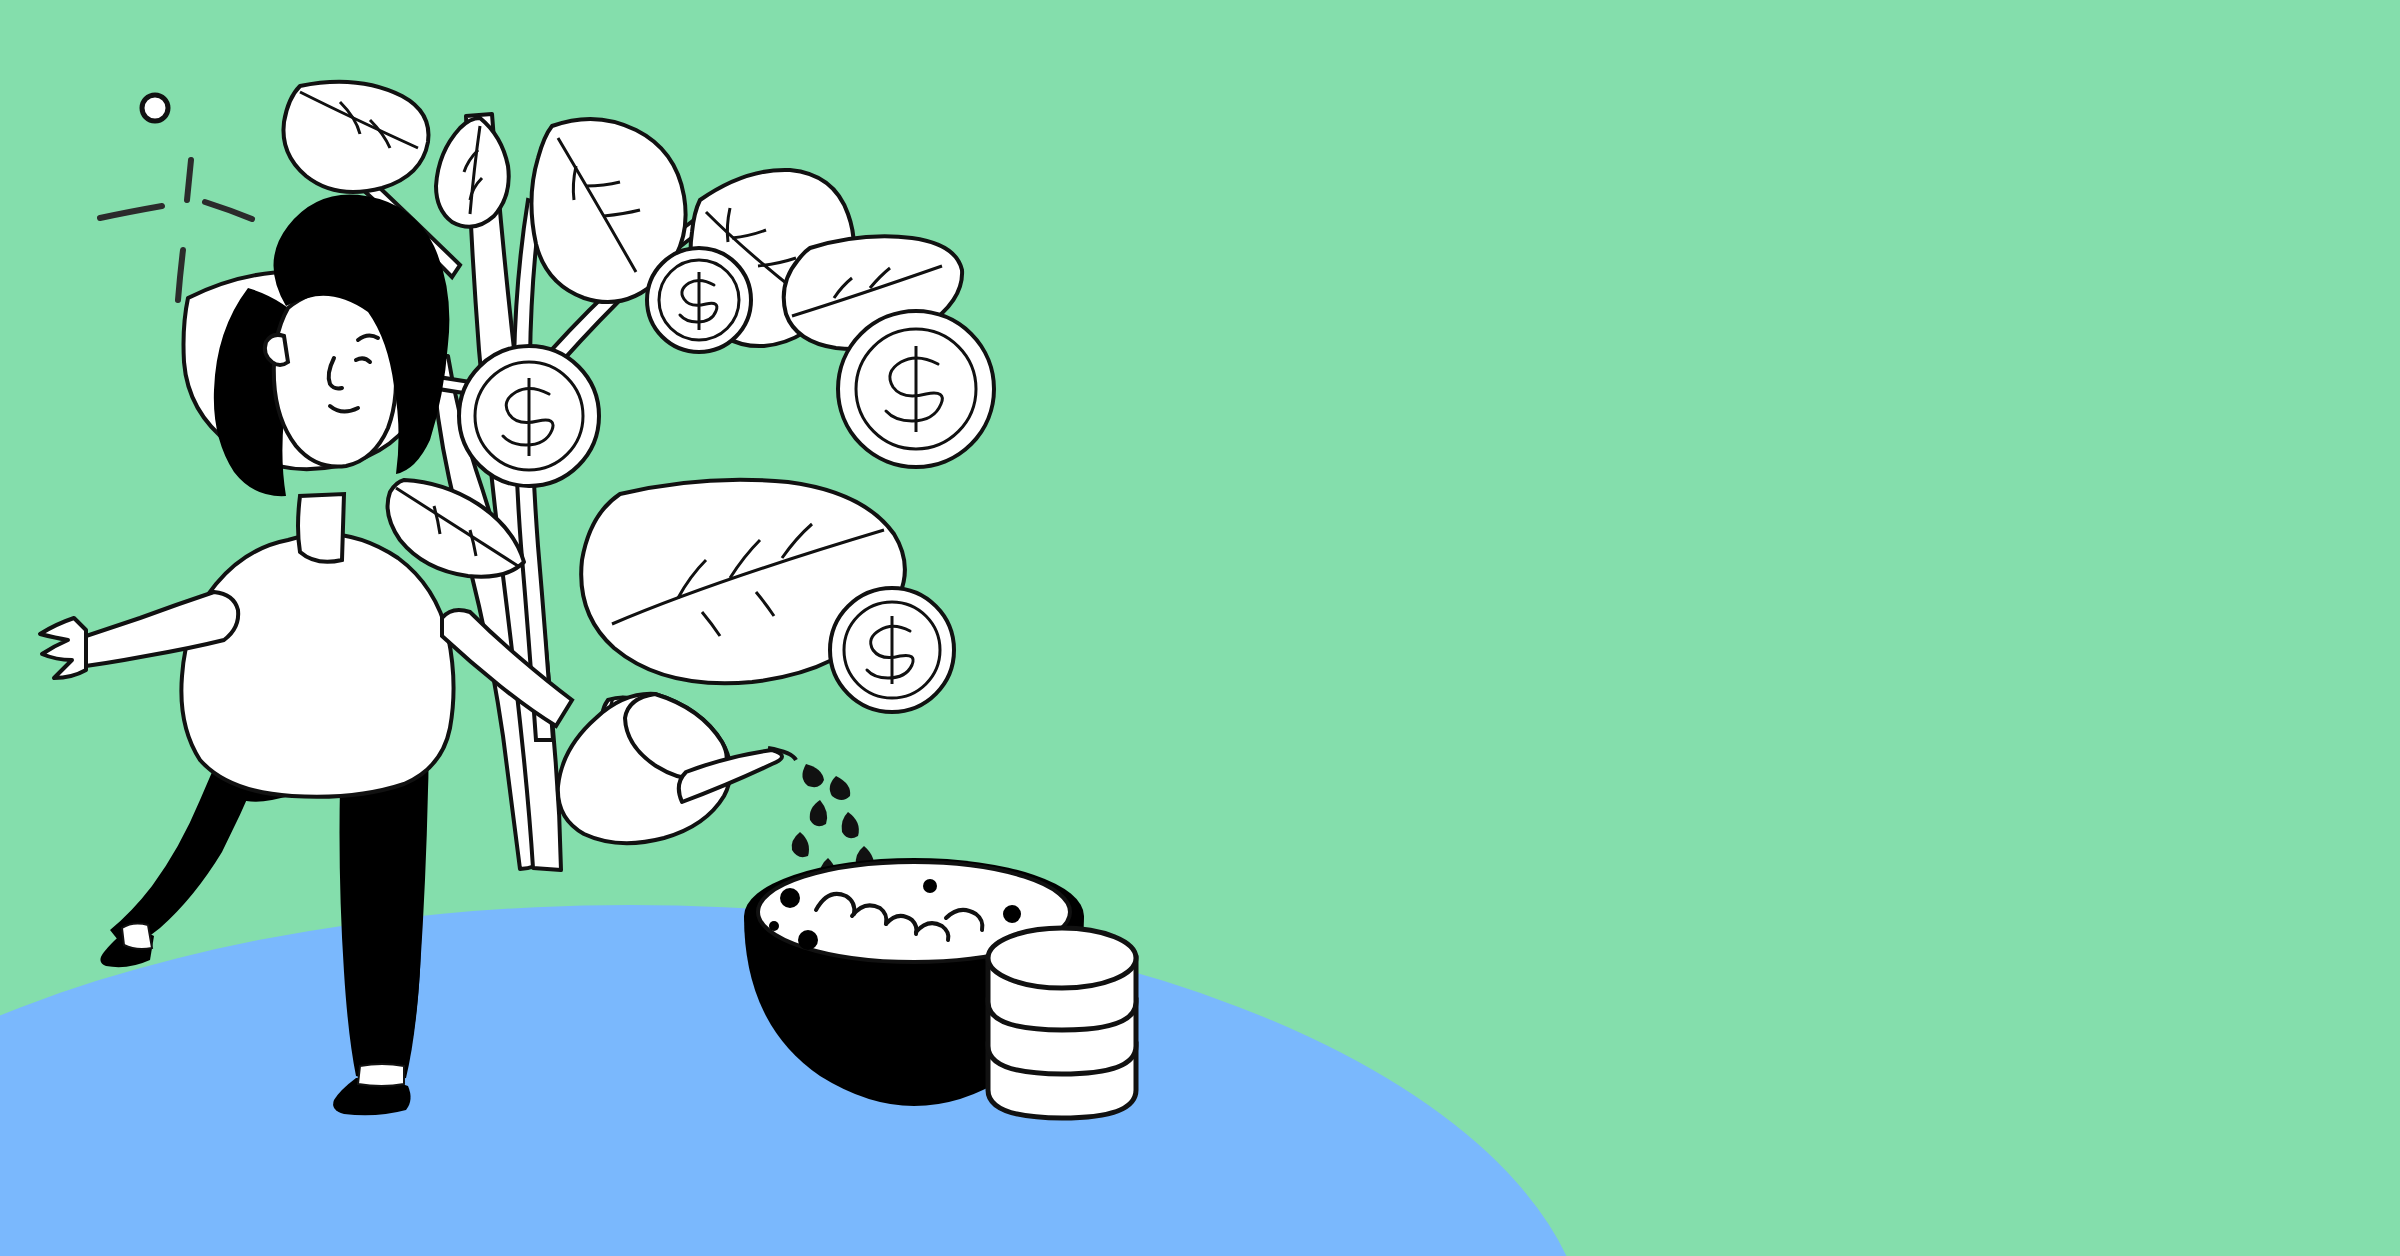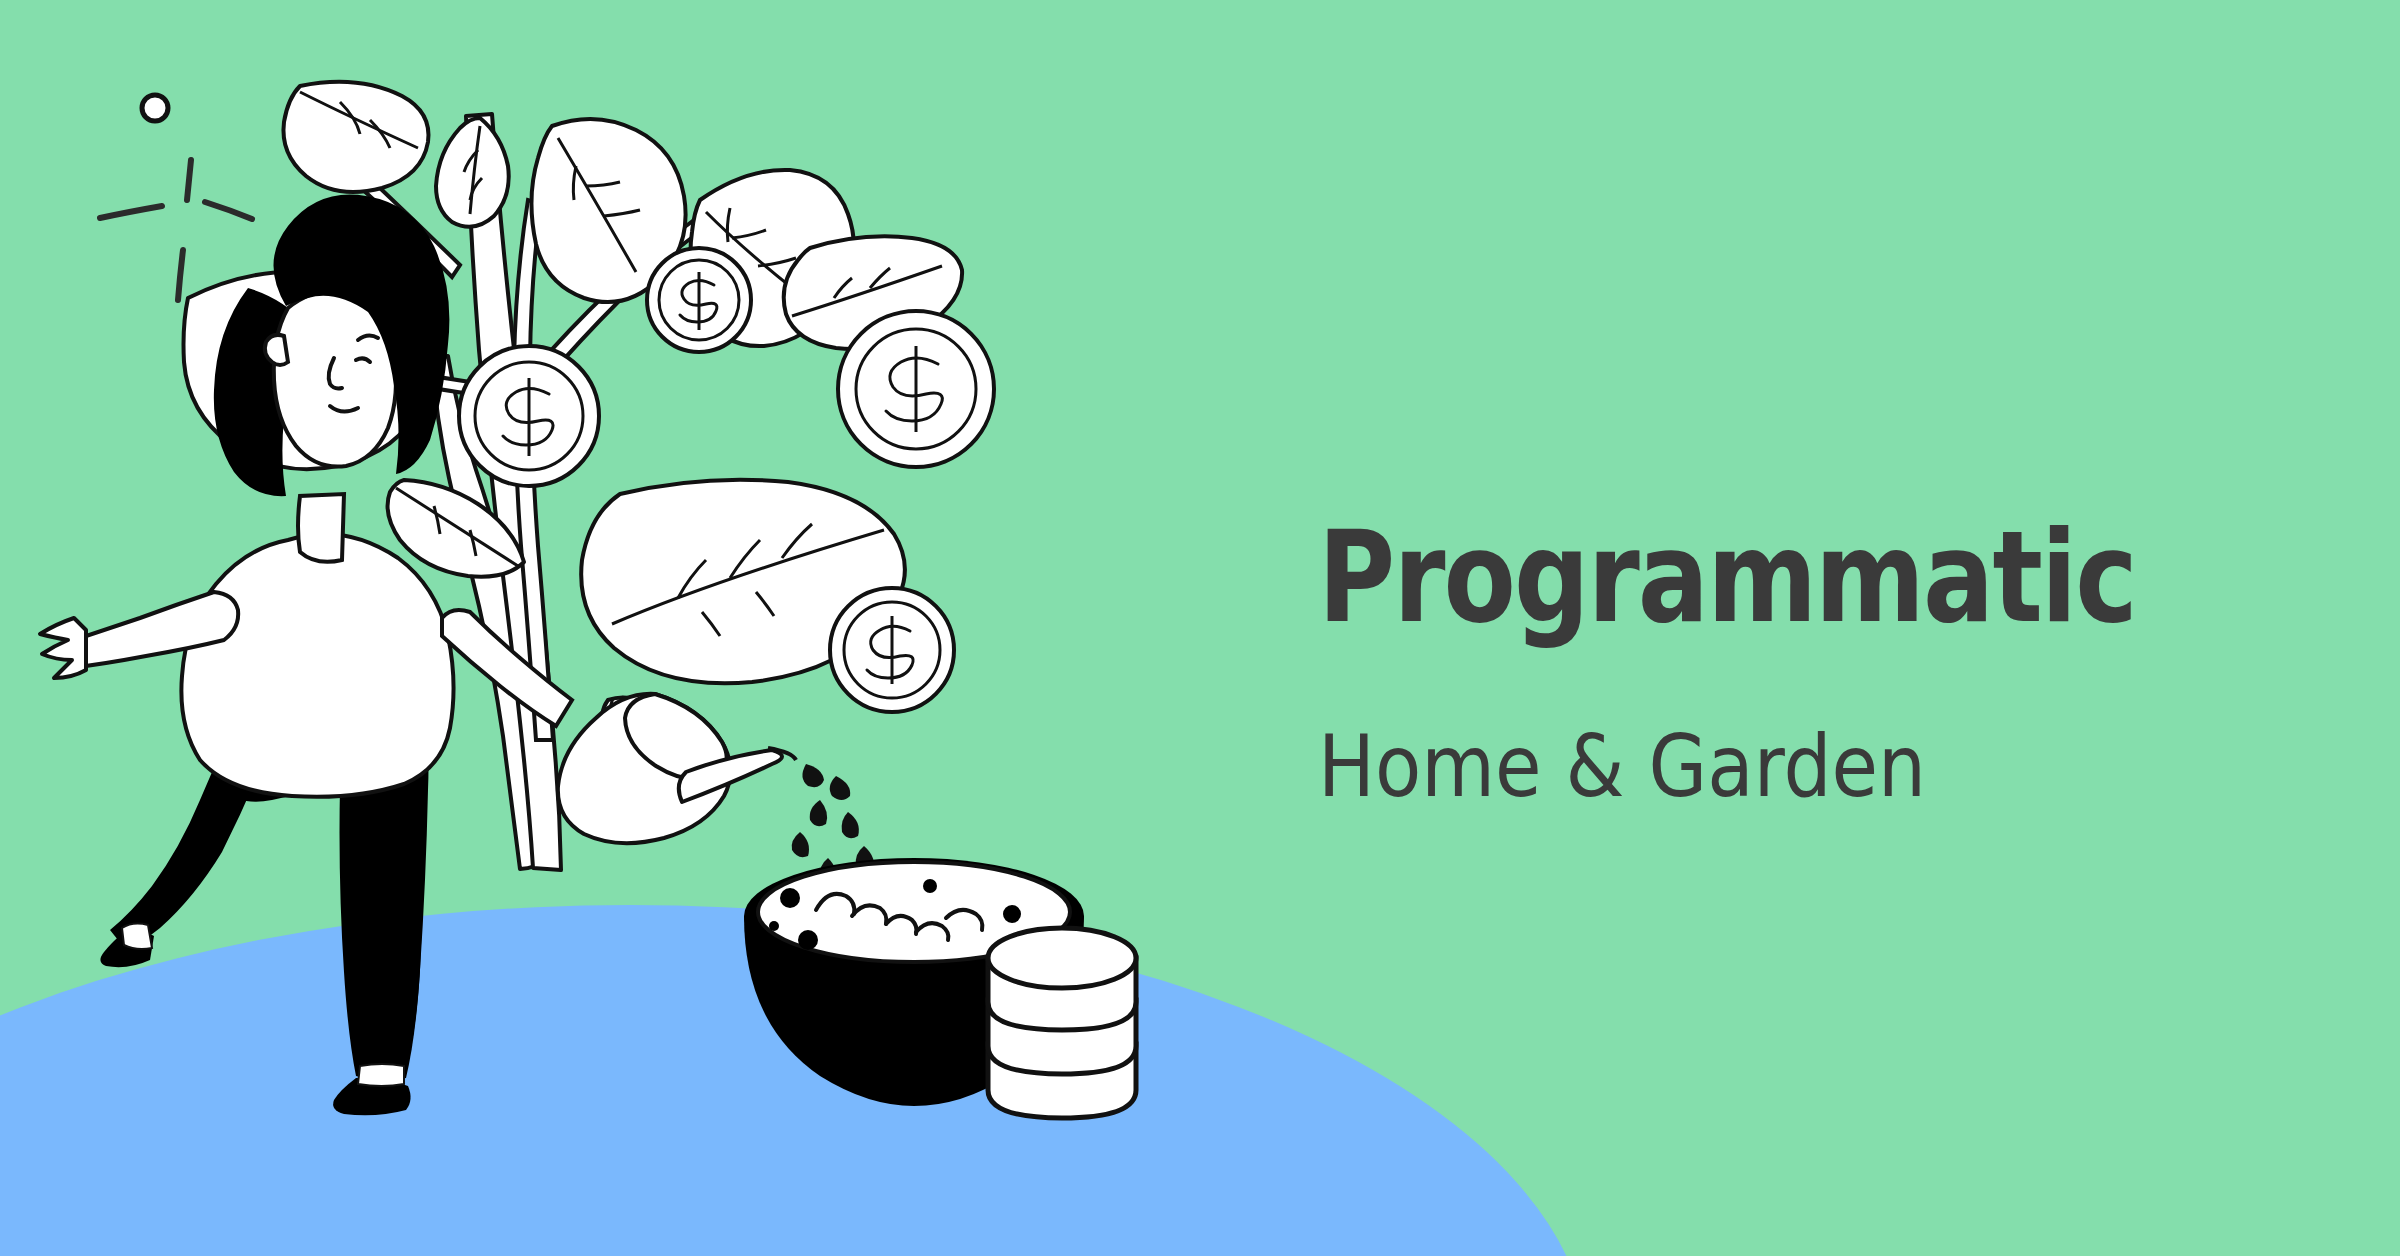--- a/index.html
+++ b/index.html
@@ -322,18 +322,14 @@
       <path d="M988 1044 L988 1090 Q988 1118 1062 1118 Q1136 1118 1136 1090 L1136 1044 Z" fill="#FFFFFF" stroke="#111111" stroke-width="5"></path>
 
       <path d="M988 1000 L988 1046 Q988 1074 1062 1074 Q1136 1074 1136 1046 L1136 1000 Z" fill="#FFFFFF" stroke="#111111" stroke-width="5"></path>
 
       <path d="M988 958 L988 1002 Q988 1030 1062 1030 Q1136 1030 1136 1002 L1136 958 Z" fill="#FFFFFF" stroke="#111111" stroke-width="5"></path>
       <ellipse cx="1062" cy="958" rx="74" ry="30" fill="#FFFFFF" stroke="#111111" stroke-width="5"></ellipse>
     </g>
 
   </svg>
 
-  <div id="text-block">
-    <h1 id="headline">Programmatic</h1>
-    <div id="subhead">Home &amp; Garden</div>
-  </div>
 
 </div>
 
 </body></html>

